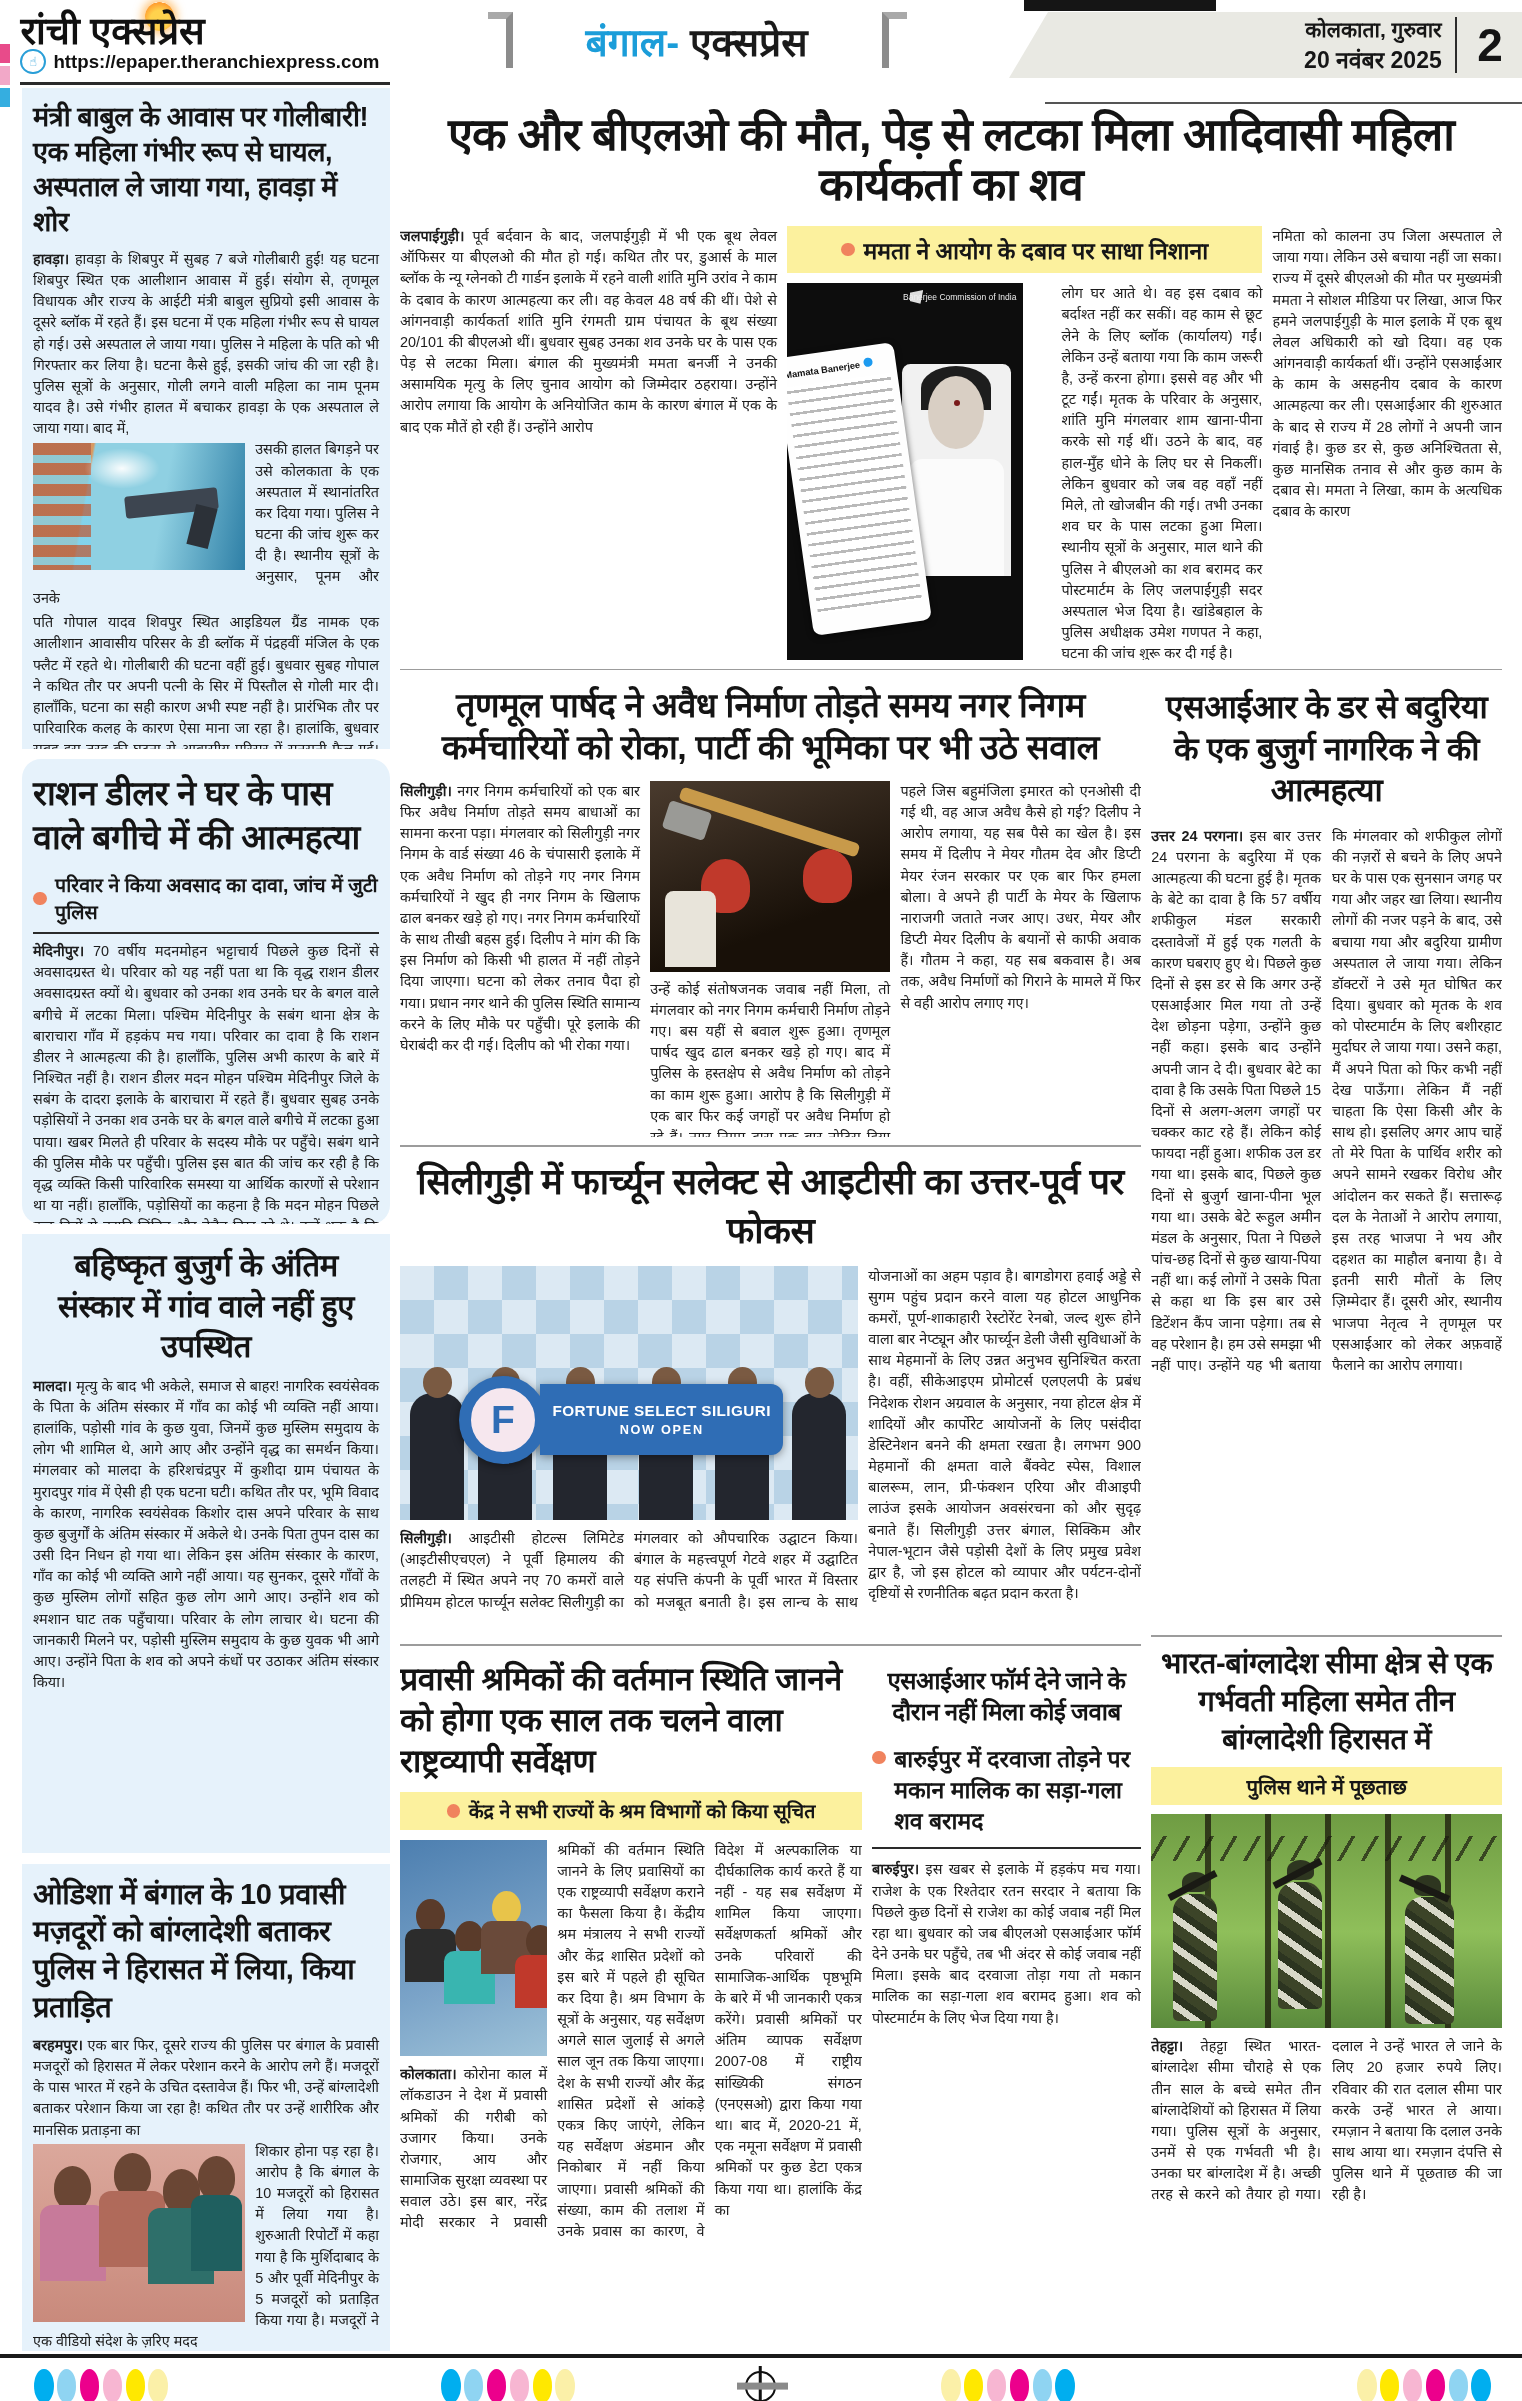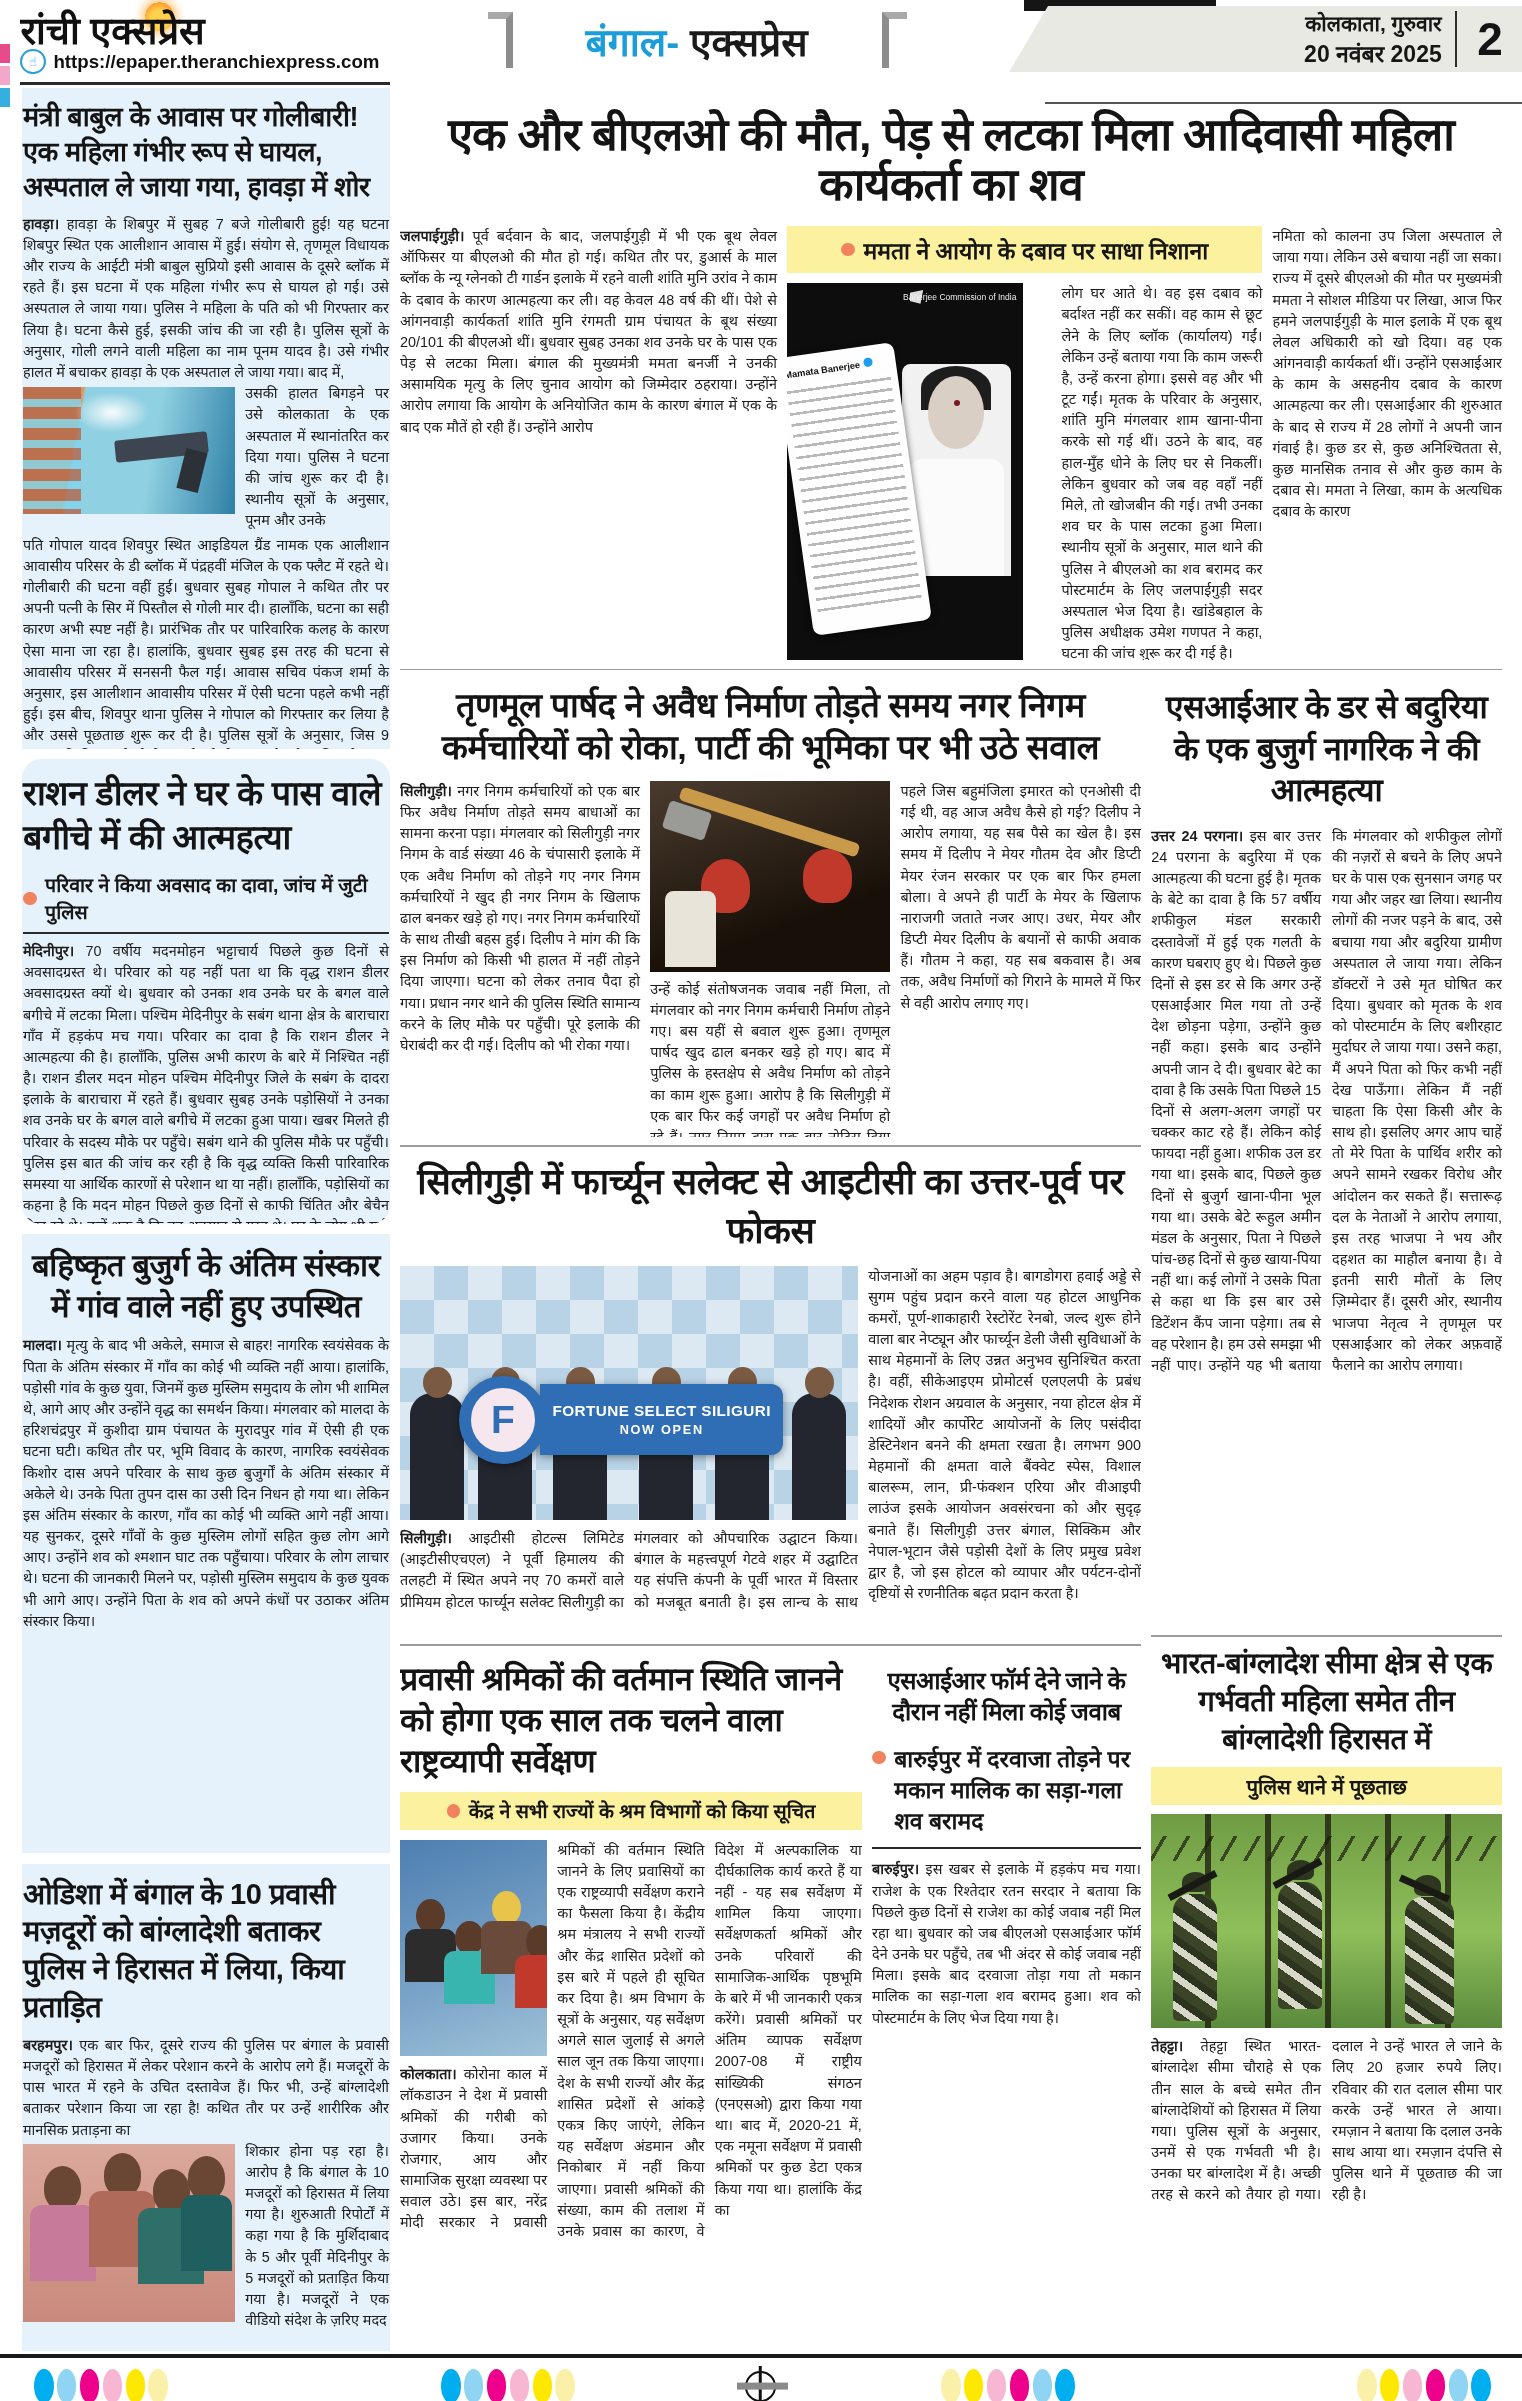--- a/index.html
+++ b/index.html
@@ -22,21 +22,21 @@
               display:flex; align-items:center; justify-content:center; font-size:12.7px; color:#2a9fd8; }
   .url-text { font-size:18.7px; font-weight:700; color:#111; }
   .header-rule-left { position:absolute; left:20.4px; top:82px; width:370px; height:2.5px; background:#2b2b2b; }
   .bracket { position:absolute; top:12px; width:25.4px; height:56px; }
   .bracket.l { left:488px; border-top:7.6px solid #a9a9a9; border-right:7.6px solid #8c8c8c; }
   .bracket.r { left:882px; border-top:7.6px solid #a9a9a9; border-left:7.6px solid #8c8c8c; }
   .section-title { position:absolute; left:514px; top:13.6px; width:365px; text-align:center;
                    font-size:39px; font-weight:800; }
   .section-title .blue { color:#1b9dd9; }
   .section-title .black { color:#1a1a1a; }
-  .date-box { position:absolute; left:1009px; top:6px; width:514px; height:66px; background:#e9e9e3;
+  .date-box { position:absolute; left:1009px; top:12px; width:514px; height:66px; background:#e9e9e3;
               clip-path:polygon(39px 0, 100% 0, 100% 100%, 0 100%);
               display:flex; align-items:center; justify-content:flex-end; }
   .date-lines { text-align:right; padding-right:13.6px; }
   .date-lines .l1 { font-size:21px; font-weight:700; }
   .date-lines .l2 { font-size:23px; font-weight:800; }
   .date-sep { width:1.7px; height:56px; background:#2c2c2c; }
   .page-num { width:66px; text-align:center; font-size:46px; font-weight:800; color:#141414; }
   .header-rule-right { position:absolute; left:1045px; top:102px; width:478px; height:1.7px; background:#555; }
 
   
@@ -44,21 +44,21 @@
   .body-txt { font-size:14.4px; line-height:1.47; text-align:justify; color:#1c1c1c; }
   .dateline { font-weight:800;margin-top:44px; }
   .hrule { height:1.7px; background:#9c9c9c; margin:8.5px 0; }
   .subhead-yellow { background:#fcf19e; display:flex; align-items:center; justify-content:center;
                     gap:8.5px; font-weight:800; padding:5.1px 8.5px; }
   .bullet { width:13.6px; height:13.6px; border-radius:50%; background:#f0835e; flex:0 0 auto; }
   .photo { position:relative; overflow:hidden; }
 
   
   .left-rail { position:absolute; left:22px; top:88px; width:368px; display:flex; flex-direction:column; gap:10.2px; }
-  .card { background:#e6f2fb; padding:12px 1px; overflow:hidden; }
+  .card { background:#e6f2fb; padding:12px 11px; overflow:hidden; }
   .card h2 { font-size:27px; line-height:1.3; font-weight:800; margin-bottom:8.5px; }
   .card .body-txt { font-size:14.4px; }
   #card-babul { height:661px; }
   #card-ration { height:465px;border-radius:19px; }
   #card-funeral { height:619px; }
   #card-odisha { height:487px; }
   .sub-line { display:flex; align-items:center; gap:8.5px; font-size:19.5px; font-weight:800;
               border-bottom:2.5px solid #2a2a2a; padding:3.4px 0 6.8px 0; margin-bottom:6.8px; }
   #card-funeral h2 { text-align:center; font-size:31px; }
   #card-funeral .subhead-yellow { font-size:20.4px; margin-bottom:8.5px; }

